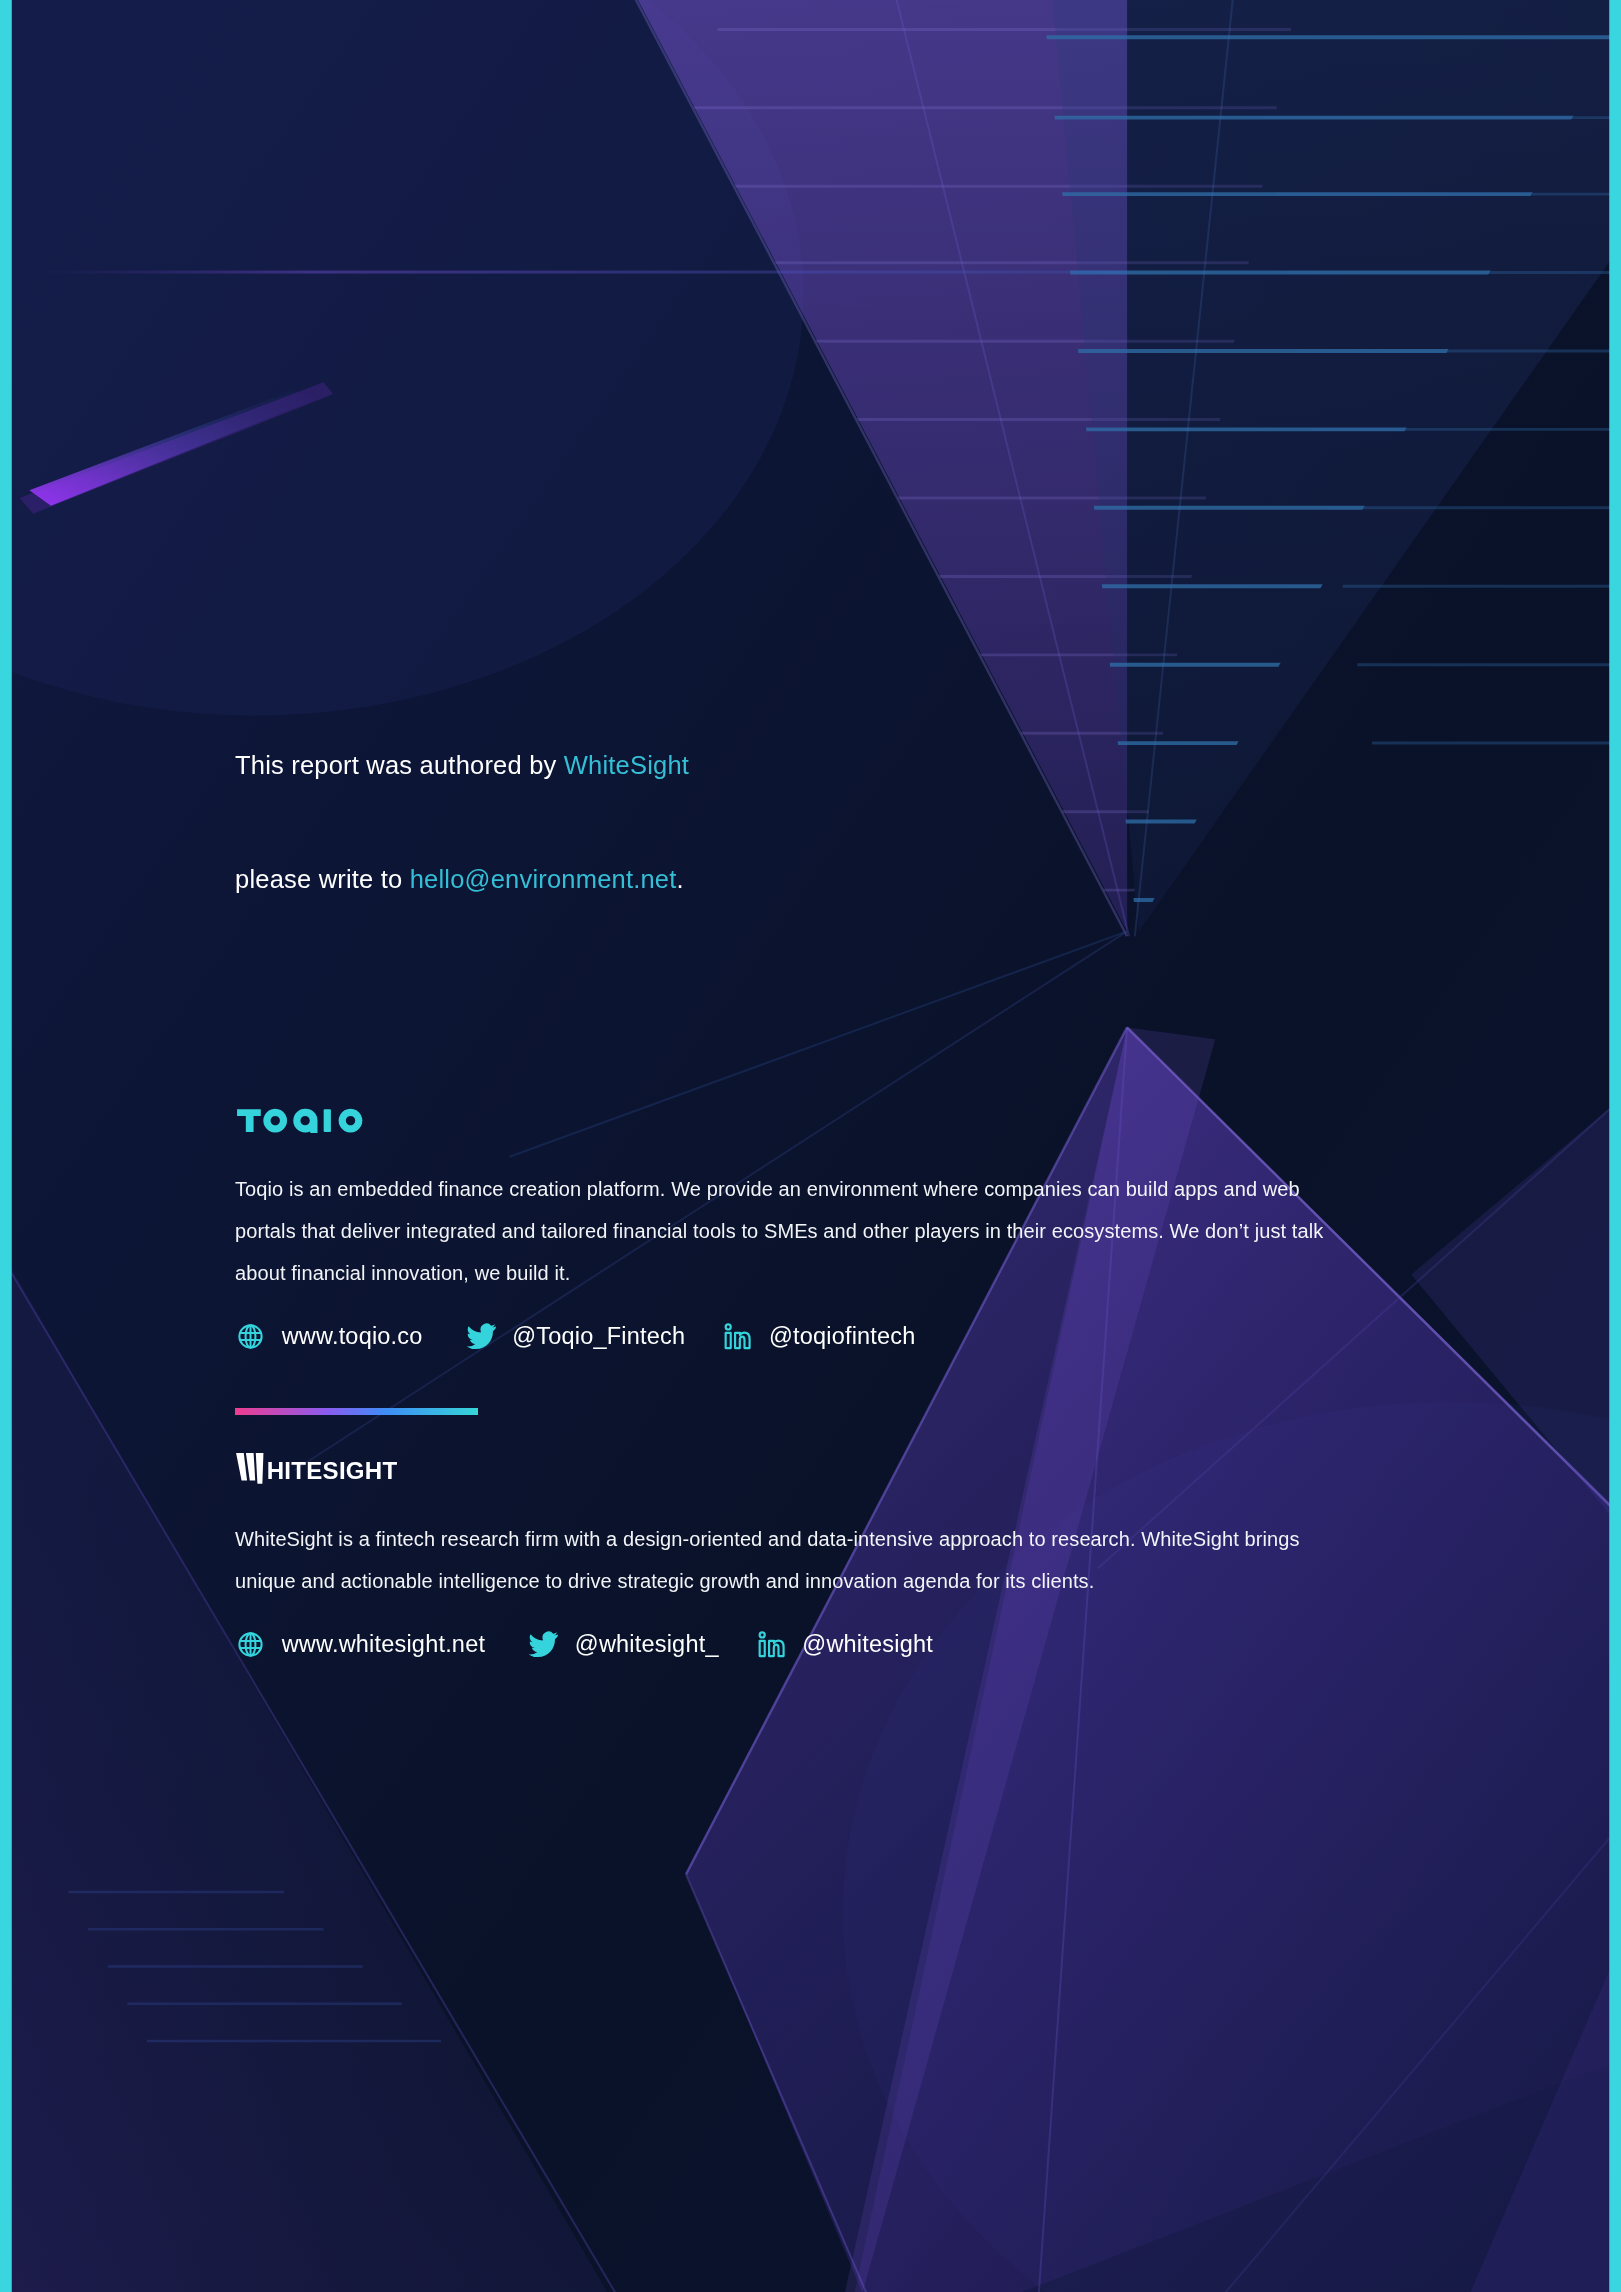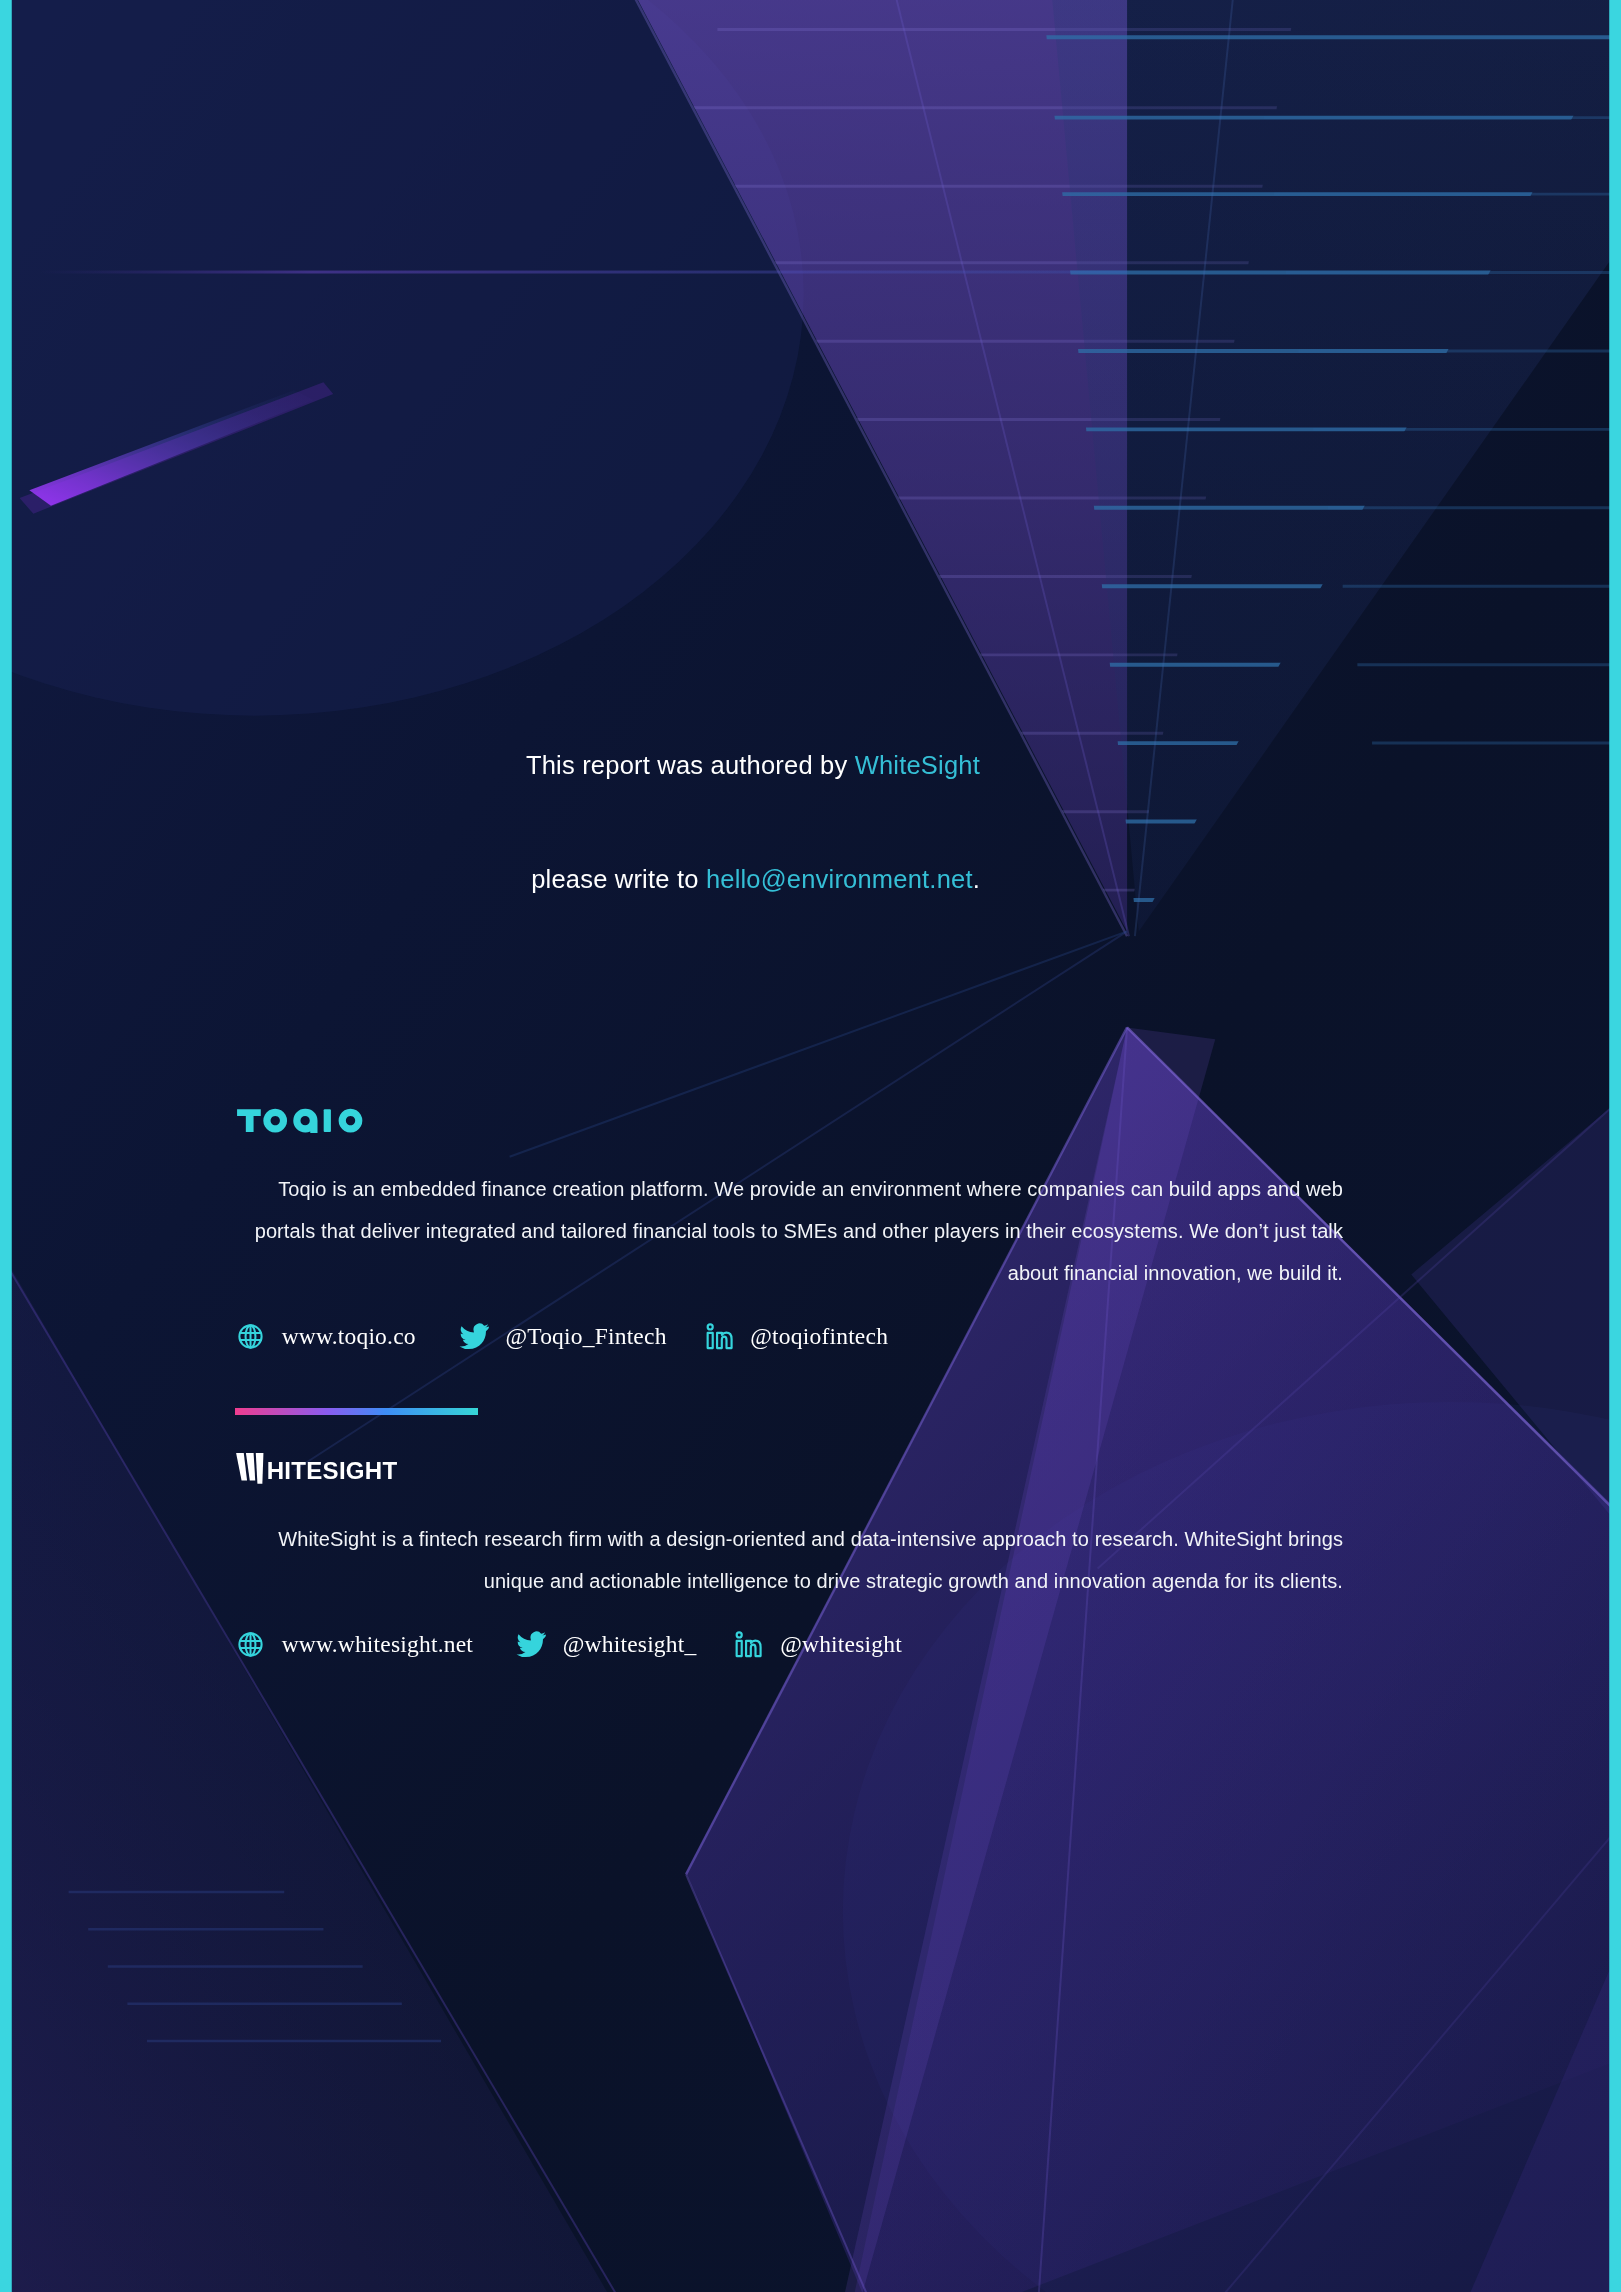--- a/index.html
+++ b/index.html
@@ -23,21 +23,20 @@
     width: 1621px;
     height: 2293px;
     display: block;
   }
   .content {
     position: absolute;
     left: 0;
     top: 0;
     width: 1621px;
     height: 2293px;
-    text-align: right;
   }
 
   
   .intro {
     position: absolute;
     left: 235px;
     top: 745px;
     width: 745px;
   }
   .intro p {
@@ -77,21 +76,20 @@
     color: #f2f4f8;
     max-width: 1108px;
     letter-spacing: 0.1px;
   }
 
   .social-row {
     display: flex;
     align-items: center;
     margin-top: 27.4px;
     gap: 0;
-    font-family: Liberation Serif, serif;
   }
   .social-item {
     display: flex;
     align-items: center;
     text-decoration: none;
   }
   .social-item .glyph {
     display: inline-flex;
     align-items: center;
     justify-content: center;

